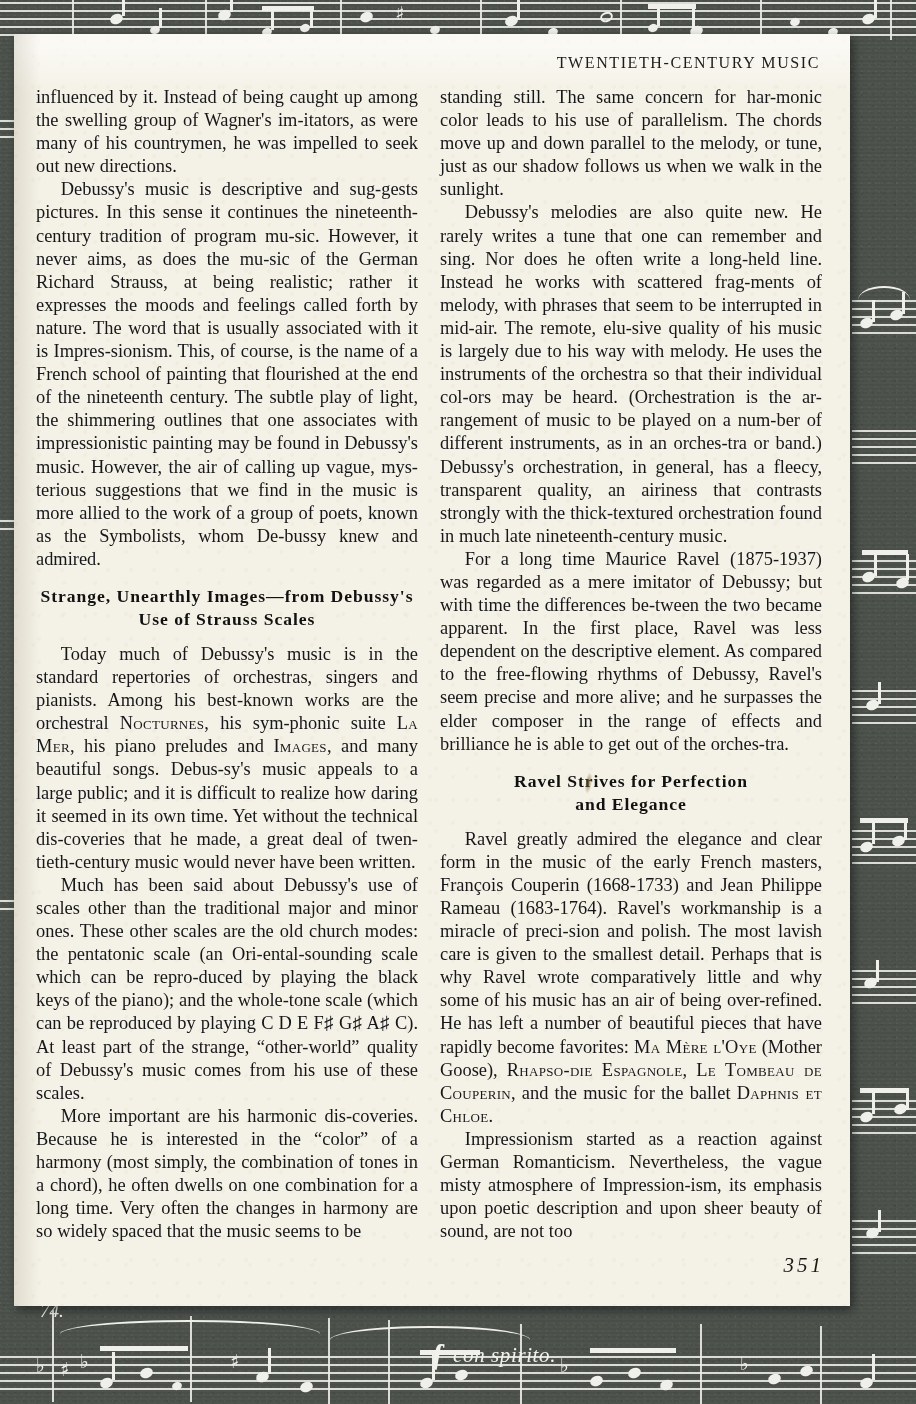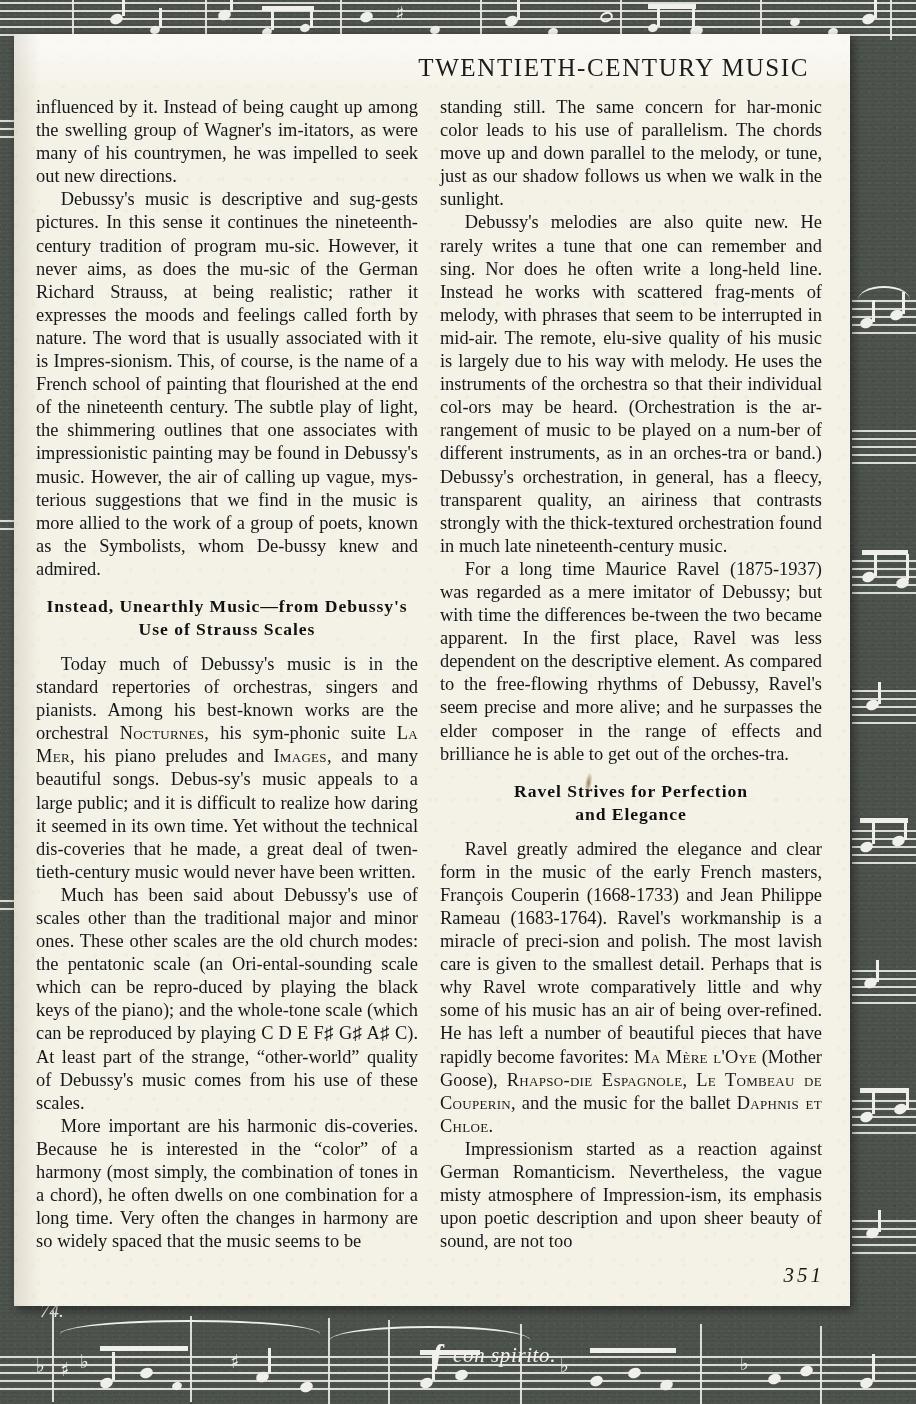--- a/index.html
+++ b/index.html
@@ -64,22 +64,22 @@
       radial-gradient(circle at 62% 70%, rgba(160,150,120,.05) 0 2px, transparent 2px);
     background-size: auto, auto, 23px 23px, 31px 31px;
     box-shadow: 3px 4px 9px rgba(0,0,0,.45);
     z-index: 2;
     padding: 0;
   }
 
   
   #running-head {
     text-align: right;
-    padding: 20px 41px 0 0;
-    font-size: 25px;
+    padding: 20px 30px 0 0;
+    font-size: 16px;
     letter-spacing: 1.6px;
     color: #1c1c1a;
     font-variant: small-caps;
     font-weight: 400;
   }
 
   
   #columns {
     display: flex;
     gap: 22px;
@@ -353,21 +353,21 @@
 
   <div id="running-head">TWENTIETH-CENTURY MUSIC</div>
 
   <div id="columns">
 
     <div class="col">
       <p class="para cont">influenced by it. Instead of being caught up among the swelling group of Wagner's im-itators, as were many of his countrymen, he was impelled to seek out new directions.</p>
       <p class="para">Debussy's music is descriptive and sug-gests pictures. In this sense it continues the nineteenth-century tradition of program mu-sic. However, it never aims, as does the mu-sic of the German Richard Strauss, at being realistic; rather it expresses the moods and feelings called forth by nature. The word that is usually associated with it is Impres-sionism. This, of course, is the name of a French school of painting that flourished at the end of the nineteenth century. The subtle play of light, the shimmering outlines that one associates with impressionistic painting may be found in Debussy's music. However, the air of calling up vague, mys-terious suggestions that we find in the music is more allied to the work of a group of poets, known as the Symbolists, whom De-bussy knew and admired.</p>
 
       <h2 class="subhead">
-        <span>Instead, Unearthly Music—from Debussy's</span><br>
+        <span>Strange, Unearthly Images—from Debussy's</span><br>
         <span>Use of Strauss Scales</span>
       </h2>
 
       <p class="para rich">Today much of Debussy's music is in the standard repertories of orchestras, singers and pianists. Among his best-known works are the orchestral <span class="sc">Nocturnes</span>, his sym-phonic suite <span class="sc">La Mer</span>, his piano preludes and <span class="sc">Images</span>, and many beautiful songs. Debus-sy's music appeals to a large public; and it is difficult to realize how daring it seemed in its own time. Yet without the technical dis-coveries that he made, a great deal of twen-tieth-century music would never have been written.</p>
       <p class="para rich">Much has been said about Debussy's use of scales other than the traditional major and minor ones. These other scales are the old church modes: the pentatonic scale (an Ori-ental-sounding scale which can be repro-duced by playing the black keys of the piano); and the whole-tone scale (which can be reproduced by playing C D E F♯ G♯ A♯ C). At least part of the strange, “other-world” quality of Debussy's music comes from his use of these scales.</p>
       <p class="para rich">More important are his harmonic dis-coveries. Because he is interested in the “color” of a harmony (most simply, the combination of tones in a chord), he often dwells on one combination for a long time. Very often the changes in harmony are so widely spaced that the music seems to be</p>
     </div>
 
     <div class="col">
       <p class="para cont">standing still. The same concern for har-monic color leads to his use of parallelism. The chords move up and down parallel to the melody, or tune, just as our shadow follows us when we walk in the sunlight.</p>

